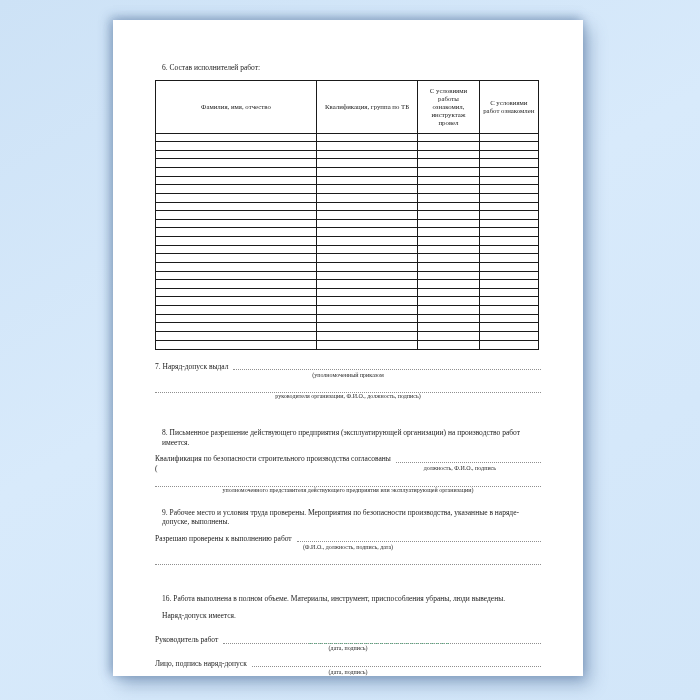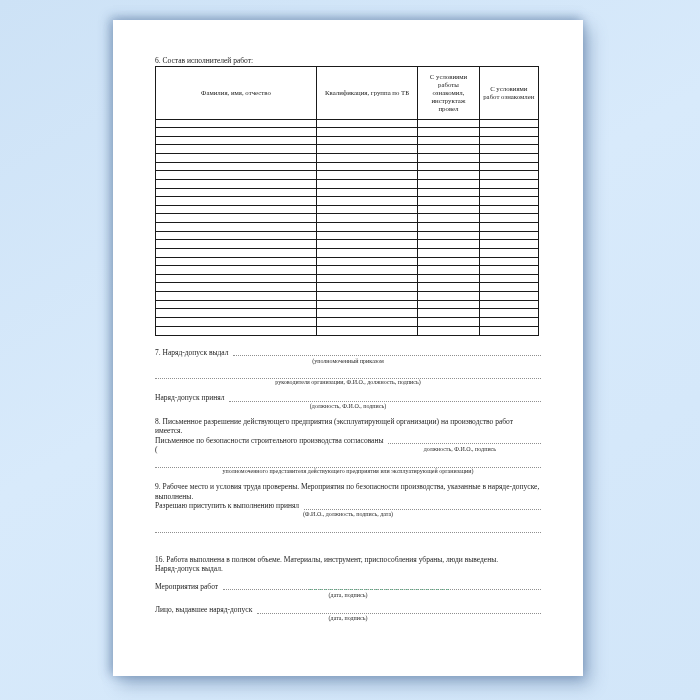--- a/index.html
+++ b/index.html
@@ -27,21 +27,21 @@
     border:1px solid #1a1a1a;padding:0;
   }
   table.executors{border:1.5px solid #111;}
   table.executors thead tr{height:53px;}
   table.executors th{
     font-weight:normal;font-size:6.8px;line-height:8px;
     text-align:center;vertical-align:middle;padding:1px 3px;
   }
   table.executors tbody td{height:7.6px;line-height:0;font-size:1px;}
 
-  .para{margin:0;}
+  .para{margin:7px;}
   .sigrow{display:flex;position:relative;margin-top:0;}
   .sigrow .lbl{white-space:nowrap;text-align:right;}
   .sigrow .line{flex:1;border-bottom:1px dotted #8f8f8f;margin:0 0 1px 5px;position:relative;}
   .cap{
     position:absolute;top:10px;left:0;right:0;text-align:center;
     font-size:6px;line-height:7px;color:#2a2a2a;
   }
   .fullline{position:relative;border-bottom:1px dotted #8f8f8f;height:9px;}
   .paren-row{display:flex;font-size:7.5px;line-height:9px;position:relative;}
   .paren-row .cap-inline{font-size:6px;color:#2a2a2a;margin-left:auto;margin-right:45px;}
@@ -232,65 +232,60 @@
     <div class="sigrow">
       <span class="lbl">7. Наряд-допуск выдал</span>
       <span class="line"></span>
       <span class="cap">(уполномоченный приказом</span>
     </div>
     <div class="gap12"></div>
     <div class="fullline">
       <span class="cap">руководителя организации, Ф.И.О., должность, подпись)</span>
     </div>
     <div class="gap14"></div>
-    <div class="sigrow">
-      <span class="lbl">Наряд-допуск принял</span>
-      <span class="line"></span>
-      <span class="cap">(должность, Ф.И.О., подпись)</span>
-    </div>
     <div class="gap14"></div>
 
     <p class="para">8. Письменное разрешение действующего предприятия (эксплуатирующей организации) на производство работ имеется.</p>
     <div class="sigrow">
-      <span class="lbl">Письменное по безопасности строительного производства согласованы</span>
+      <span class="lbl">Квалификация по безопасности строительного производства согласованы</span>
       <span class="line"></span>
     </div>
     <div class="paren-row">
       <span>(</span>
       <span class="cap-inline">должность, Ф.И.О., подпись</span>
     </div>
     <div class="gap4"></div>
     <div class="fullline">
       <span class="cap">уполномоченного представителя действующего предприятия или эксплуатирующей организации)</span>
     </div>
     <div class="gap14"></div>
 
     <p class="para">9. Рабочее место и условия труда проверены. Мероприятия по безопасности производства, указанные в наряде-допуске, выполнены.</p>
     <div class="sigrow">
-      <span class="lbl">Разрешаю приступить к выполнению принял</span>
+      <span class="lbl">Разрешаю проверены к выполнению работ</span>
       <span class="line"></span>
       <span class="cap">(Ф.И.О., должность, подпись, дата)</span>
     </div>
     <div class="gap12"></div>
     <div class="fullline"></div>
     <div class="gap8"></div>
 
     <div class="gap14"></div>
 
     <p class="para">16. Работа выполнена в полном объеме. Материалы, инструмент, приспособления убраны, люди выведены.</p>
-    <p class="para">Наряд-допуск выдал.</p>
+    <p class="para">Наряд-допуск имеется.</p>
     <div class="gap8"></div>
     <div class="sigrow">
-      <span class="lbl">Мероприятия работ</span>
+      <span class="lbl">Руководитель работ</span>
       <span class="line">
           <span class="green-dashes"></span>
         </span>
       <span class="cap">(дата, подпись)</span>
     </div>
     <div class="gap14"></div>
     <div class="sigrow">
-      <span class="lbl">Лицо, выдавшее наряд-допуск</span>
+      <span class="lbl">Лицо, подпись наряд-допуск</span>
       <span class="line"></span>
       <span class="cap">(дата, подпись)</span>
     </div>
 
   </div>
 </div>
 
 </body></html>

